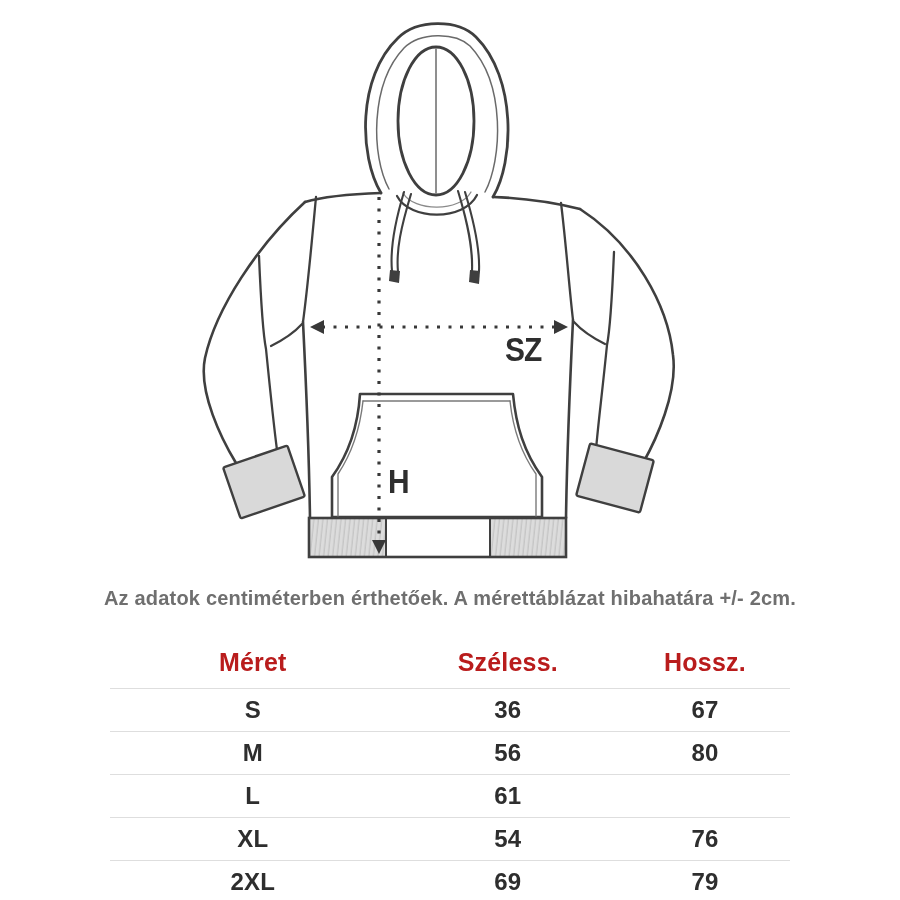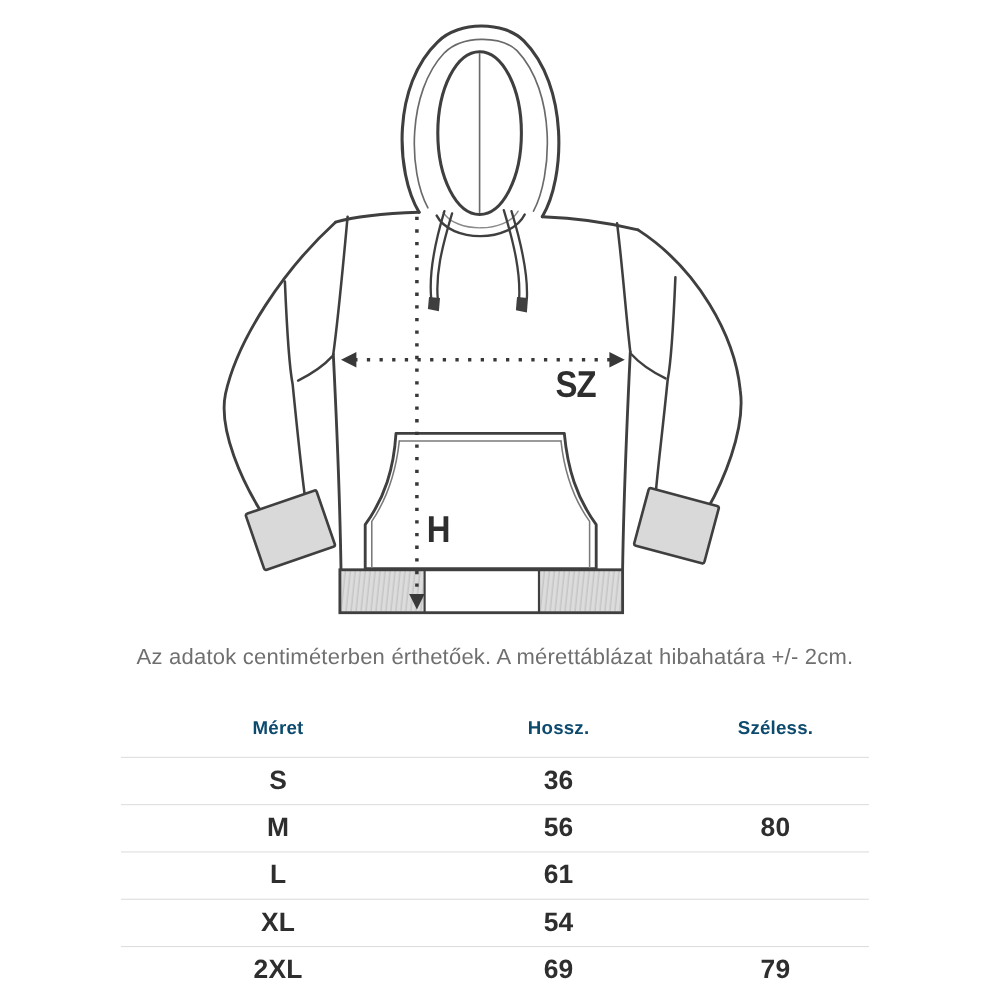--- a/index.html
+++ b/index.html
@@ -4,29 +4,29 @@
 <style>
   html,body { margin:0; padding:0; background:#ffffff; }
   .page {
     position:relative; width:900px; height:900px; background:#ffffff;
     font-family:"Liberation Sans", sans-serif; overflow:hidden;
   }
   .diagram { position:absolute; top:0; left:0; }
   .note {
     position:absolute; top:585px; left:0; width:900px; margin:0;
     text-align:center; font-size:20px; line-height:26px;
-    color:#6f6f6f; letter-spacing:0.2px;
+    color:#6f6f6f; letter-spacing:0.2px;font-weight:bold;
   }
   .size-table { position:absolute; top:636px; left:110px; width:680px; }
   .trow {
     display:grid; grid-template-columns:42% 33% 25%;
     align-items:center; height:42px; border-top:1px solid #dedede;
   }
   .trow.thead { height:52px; border-top:none; }
-  .trow.thead .cell { font-size:17px; color:#0c4a6e; }
+  .trow.thead .cell { font-size:25px; color:#b91c1c; }
   .size-table { border-bottom:1px solid #d8d8d8; }
   .cell {
     text-align:center; font-weight:700; font-size:24px; color:#2e2e2e;
     letter-spacing:0.2px;
   }
   svg text {
     font-family:"Liberation Sans", sans-serif; font-weight:700; fill:#2e2e2e;
   }
 </style>
 </head>
@@ -117,39 +117,41 @@
       <polygon points="379,554 372,540 386,540" fill="#383838"></polygon>
       <text transform="translate(388,493) scale(0.88,1)" font-size="34">H</text>
     </g>
   </svg>
 
   <p class="note">Az adatok centiméterben érthetőek. A mérettáblázat hibahatára +/- 2cm.</p>
 
   <div class="size-table">
     <div class="trow thead">
       <div class="cell">Méret</div>
+      <div class="cell">Széless.</div>
       <div class="cell">Hossz.</div>
-      <div class="cell">Széless.</div>
     </div>
     <div class="trow">
       <div class="cell">S</div>
       <div class="cell">36</div>
+      <div class="cell">67</div>
     </div>
     <div class="trow">
       <div class="cell">M</div>
       <div class="cell">56</div>
       <div class="cell">80</div>
     </div>
     <div class="trow">
       <div class="cell">L</div>
       <div class="cell">61</div>
     </div>
     <div class="trow">
       <div class="cell">XL</div>
       <div class="cell">54</div>
+      <div class="cell">76</div>
     </div>
     <div class="trow">
       <div class="cell">2XL</div>
       <div class="cell">69</div>
       <div class="cell">79</div>
     </div>
   </div>
 
 </div>
 

